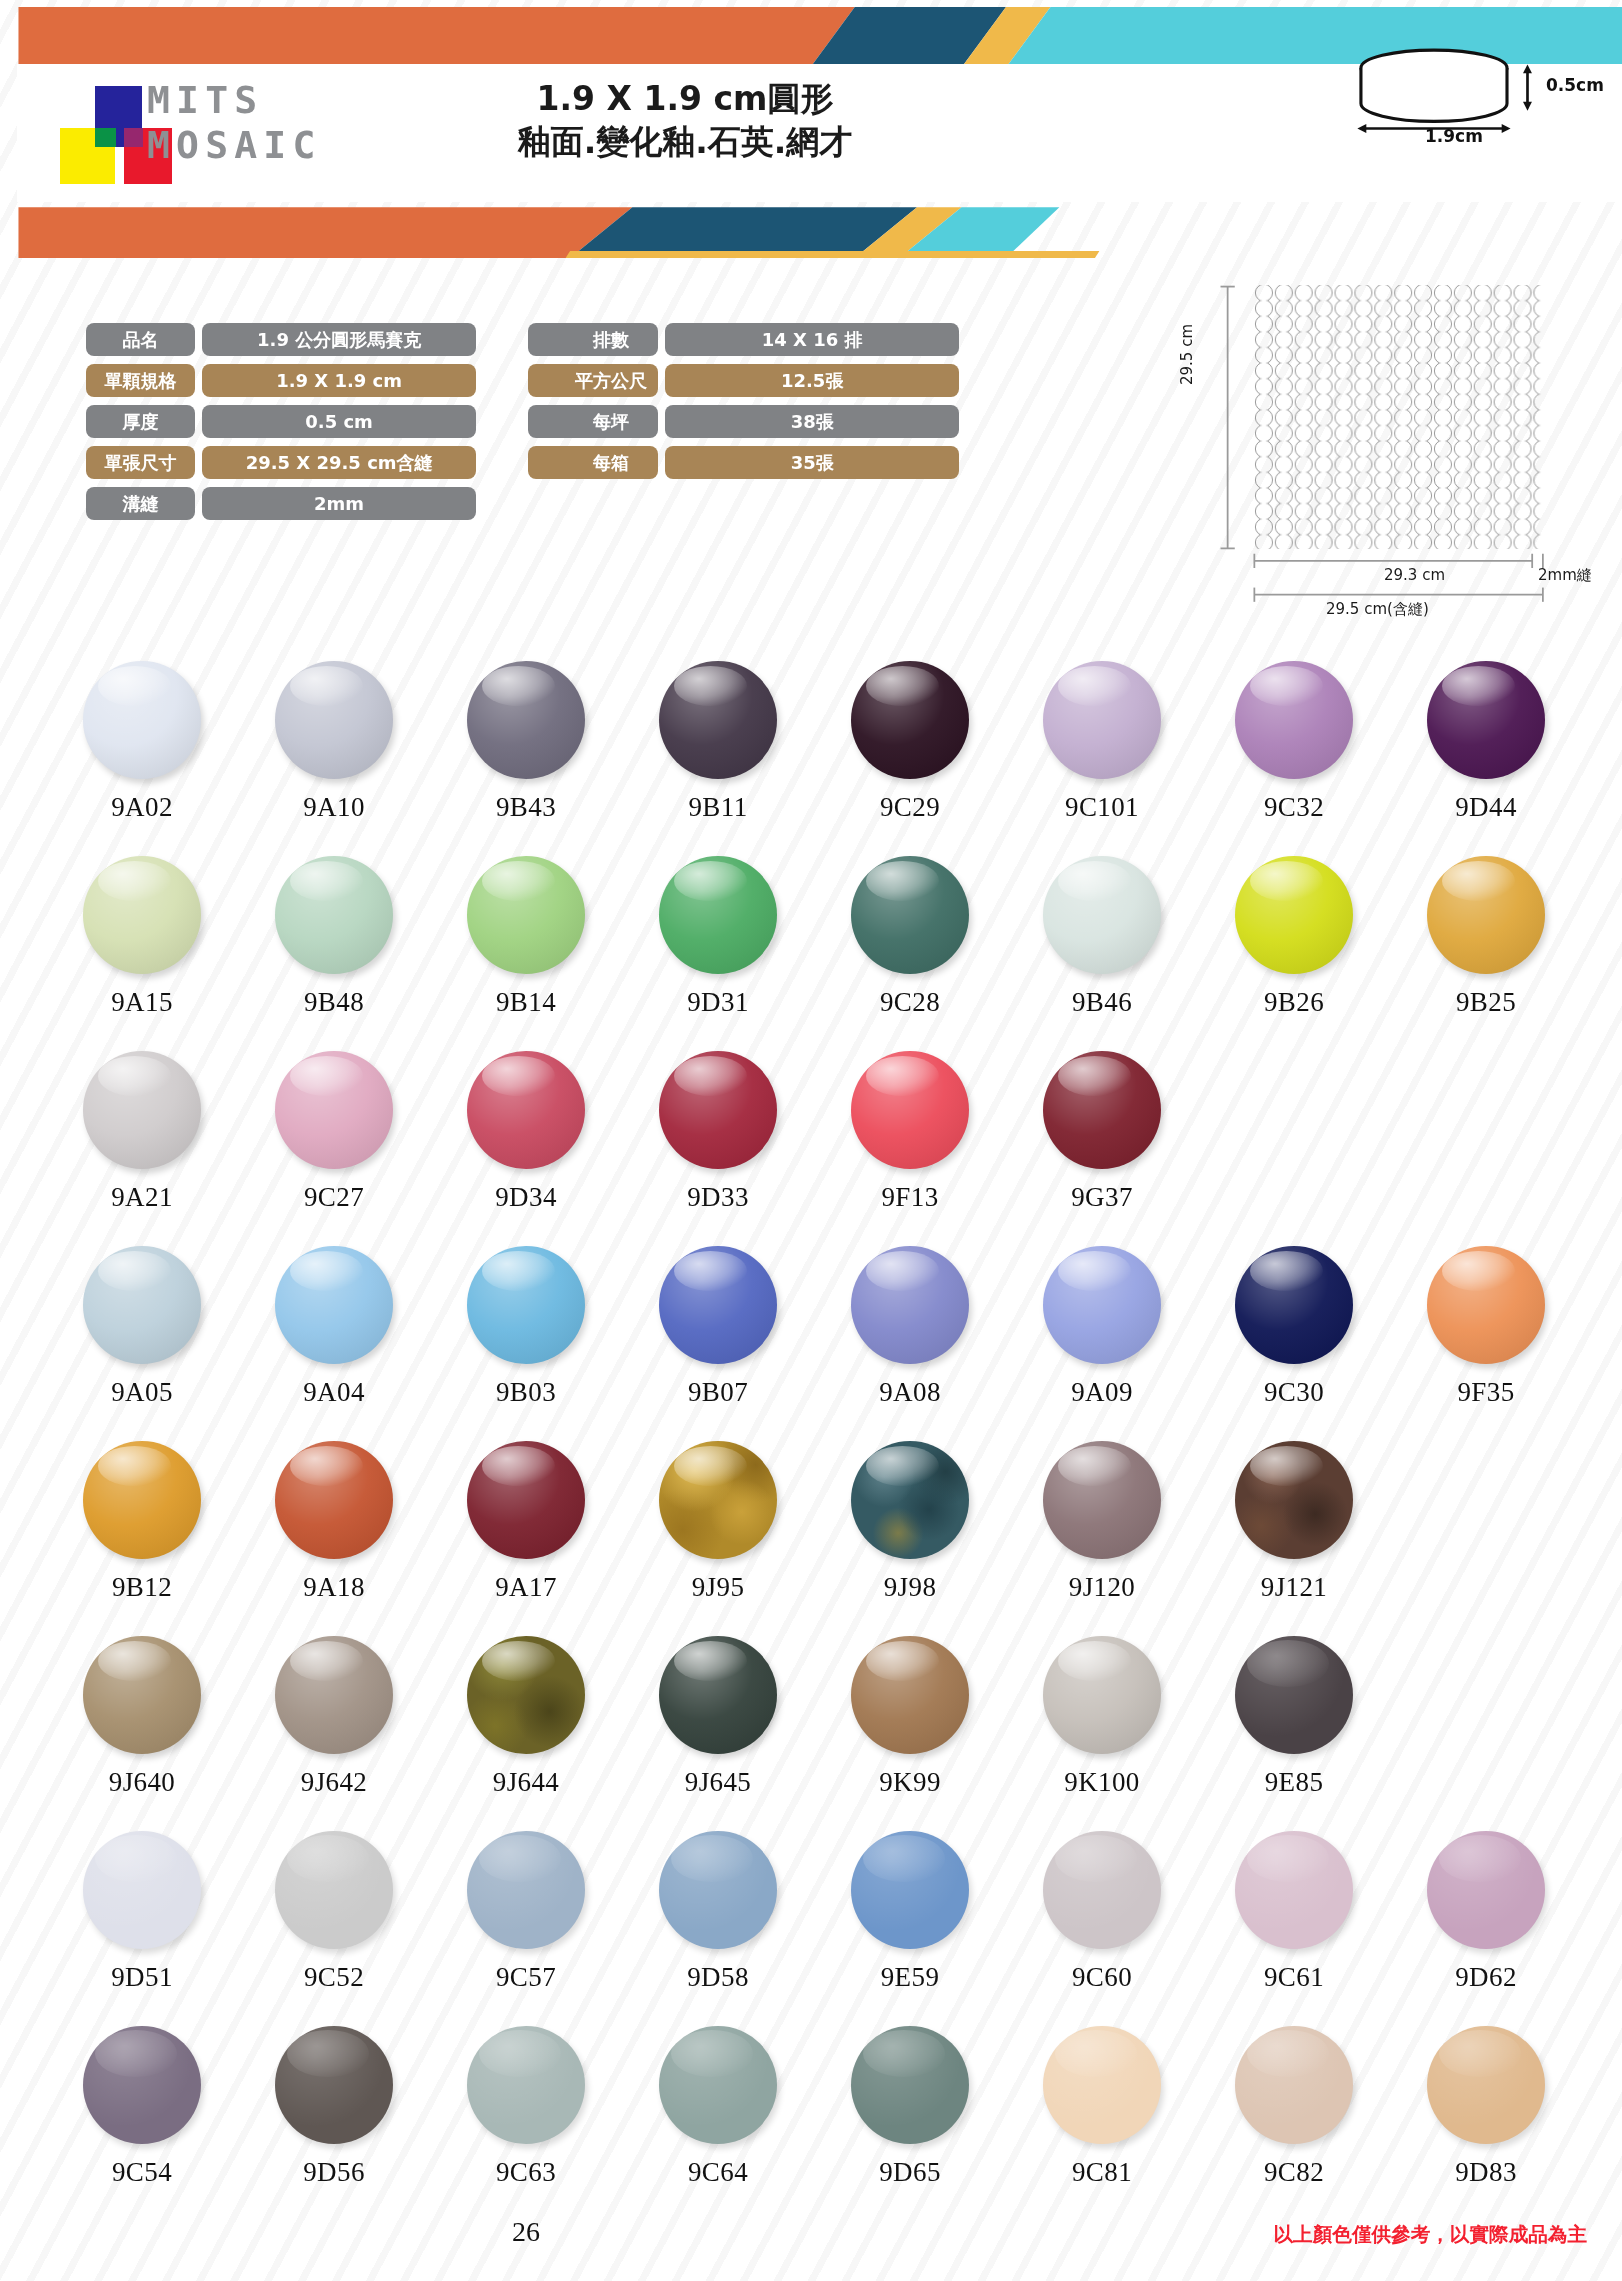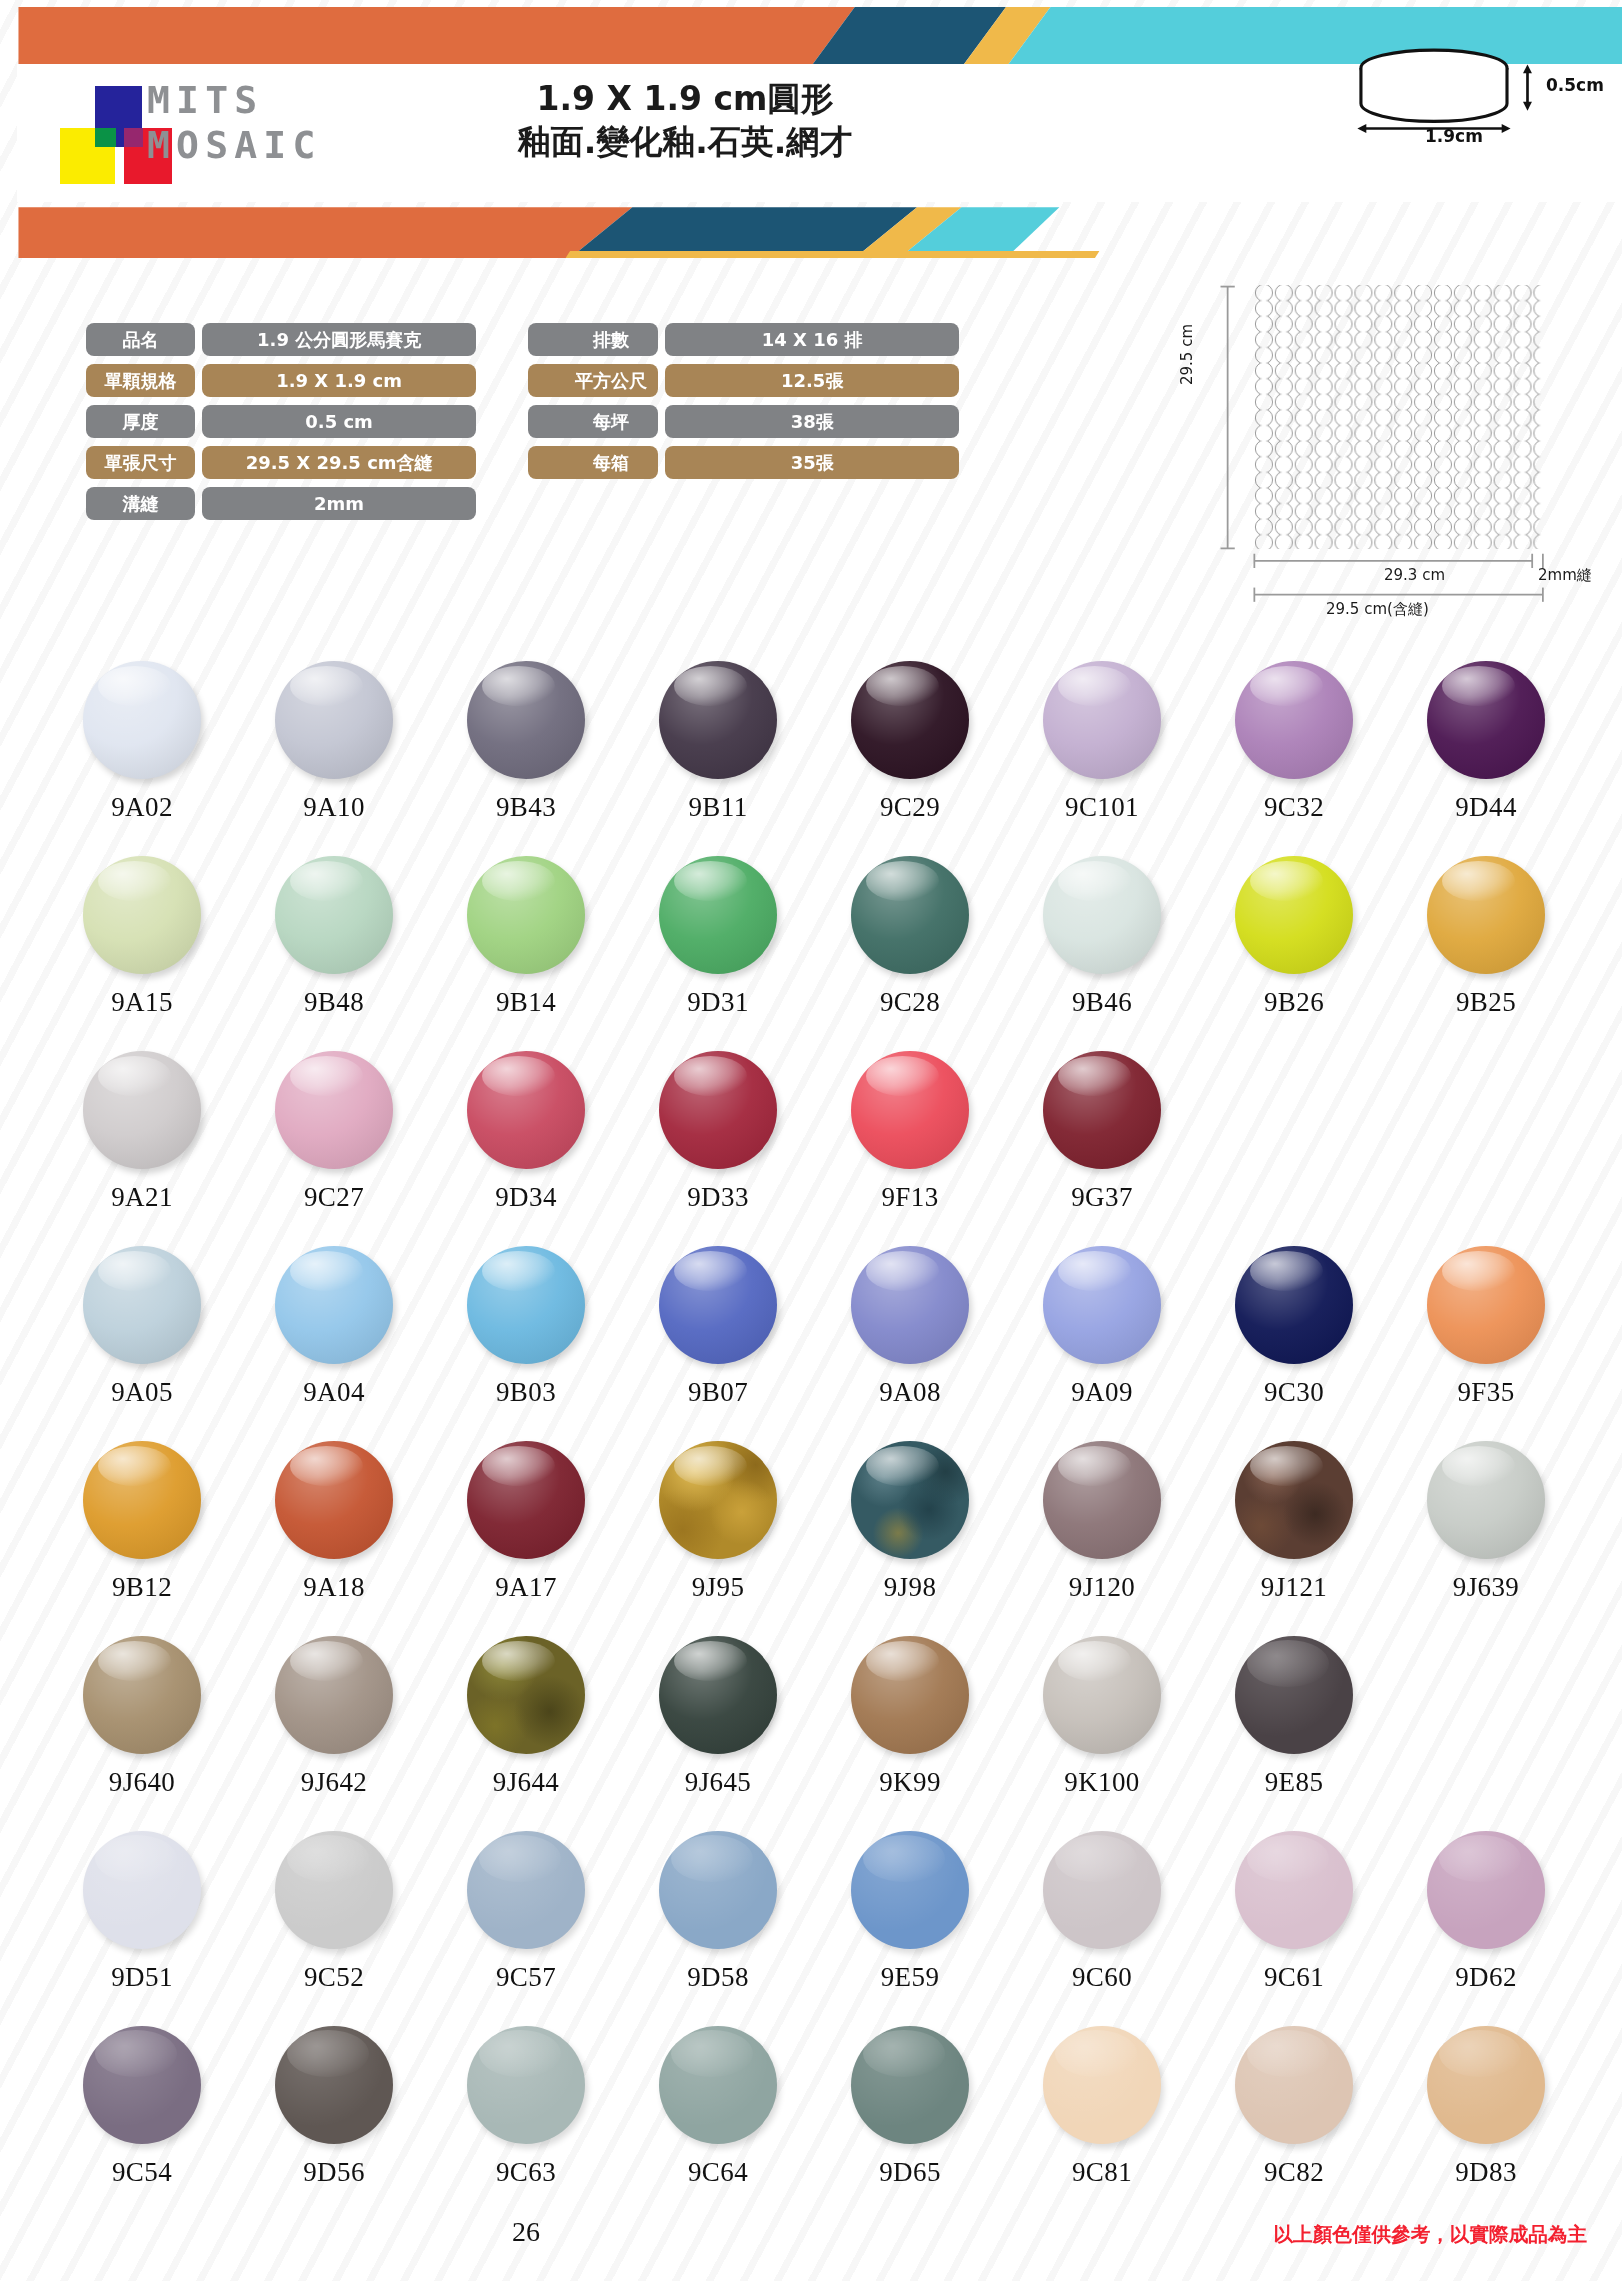--- a/index.html
+++ b/index.html
@@ -526,24 +526,20 @@
         <div class="swatch-label">9J98</div>
       </div>
       <div class="swatch-cell">
         <div class="swatch-disc" style="background-color: rgb(138, 114, 117); background-image: radial-gradient(circle at 36% 28%, rgba(255, 255, 255, 0.3) 0%, rgba(255, 255, 255, 0.05) 45%, rgba(0, 0, 0, 0.12) 100%);"></div>
         <div class="swatch-label">9J120</div>
       </div>
       <div class="swatch-cell">
         <div class="swatch-disc" style="background-color: rgb(91, 62, 51); background-image: radial-gradient(circle at 32% 28%, rgb(133, 96, 80) 0%, rgba(133, 96, 80, 0) 26%), radial-gradient(circle at 68% 62%, rgb(61, 42, 34) 0%, rgba(61, 42, 34, 0) 30%), radial-gradient(circle at 22% 72%, rgb(109, 74, 55) 0%, rgba(109, 74, 55, 0) 26%);"></div>
         <div class="swatch-label">9J121</div>
       </div>
-      <div class="swatch-cell">
-        <div class="swatch-disc" style="background-color: rgb(198, 203, 198); background-image: radial-gradient(circle at 36% 28%, rgba(255, 255, 255, 0.3) 0%, rgba(255, 255, 255, 0.05) 45%, rgba(0, 0, 0, 0.12) 100%);"></div>
-        <div class="swatch-label">9J639</div>
-      </div>
     </div>
     <div class="swatch-row">
       <div class="swatch-cell">
         <div class="swatch-disc" style="background-color: rgb(165, 142, 108); background-image: radial-gradient(circle at 36% 28%, rgba(255, 255, 255, 0.3) 0%, rgba(255, 255, 255, 0.05) 45%, rgba(0, 0, 0, 0.12) 100%);"></div>
         <div class="swatch-label">9J640</div>
       </div>
       <div class="swatch-cell">
         <div class="swatch-disc" style="background-color: rgb(160, 145, 133); background-image: radial-gradient(circle at 36% 28%, rgba(255, 255, 255, 0.3) 0%, rgba(255, 255, 255, 0.05) 45%, rgba(0, 0, 0, 0.12) 100%);"></div>
         <div class="swatch-label">9J642</div>
       </div>

